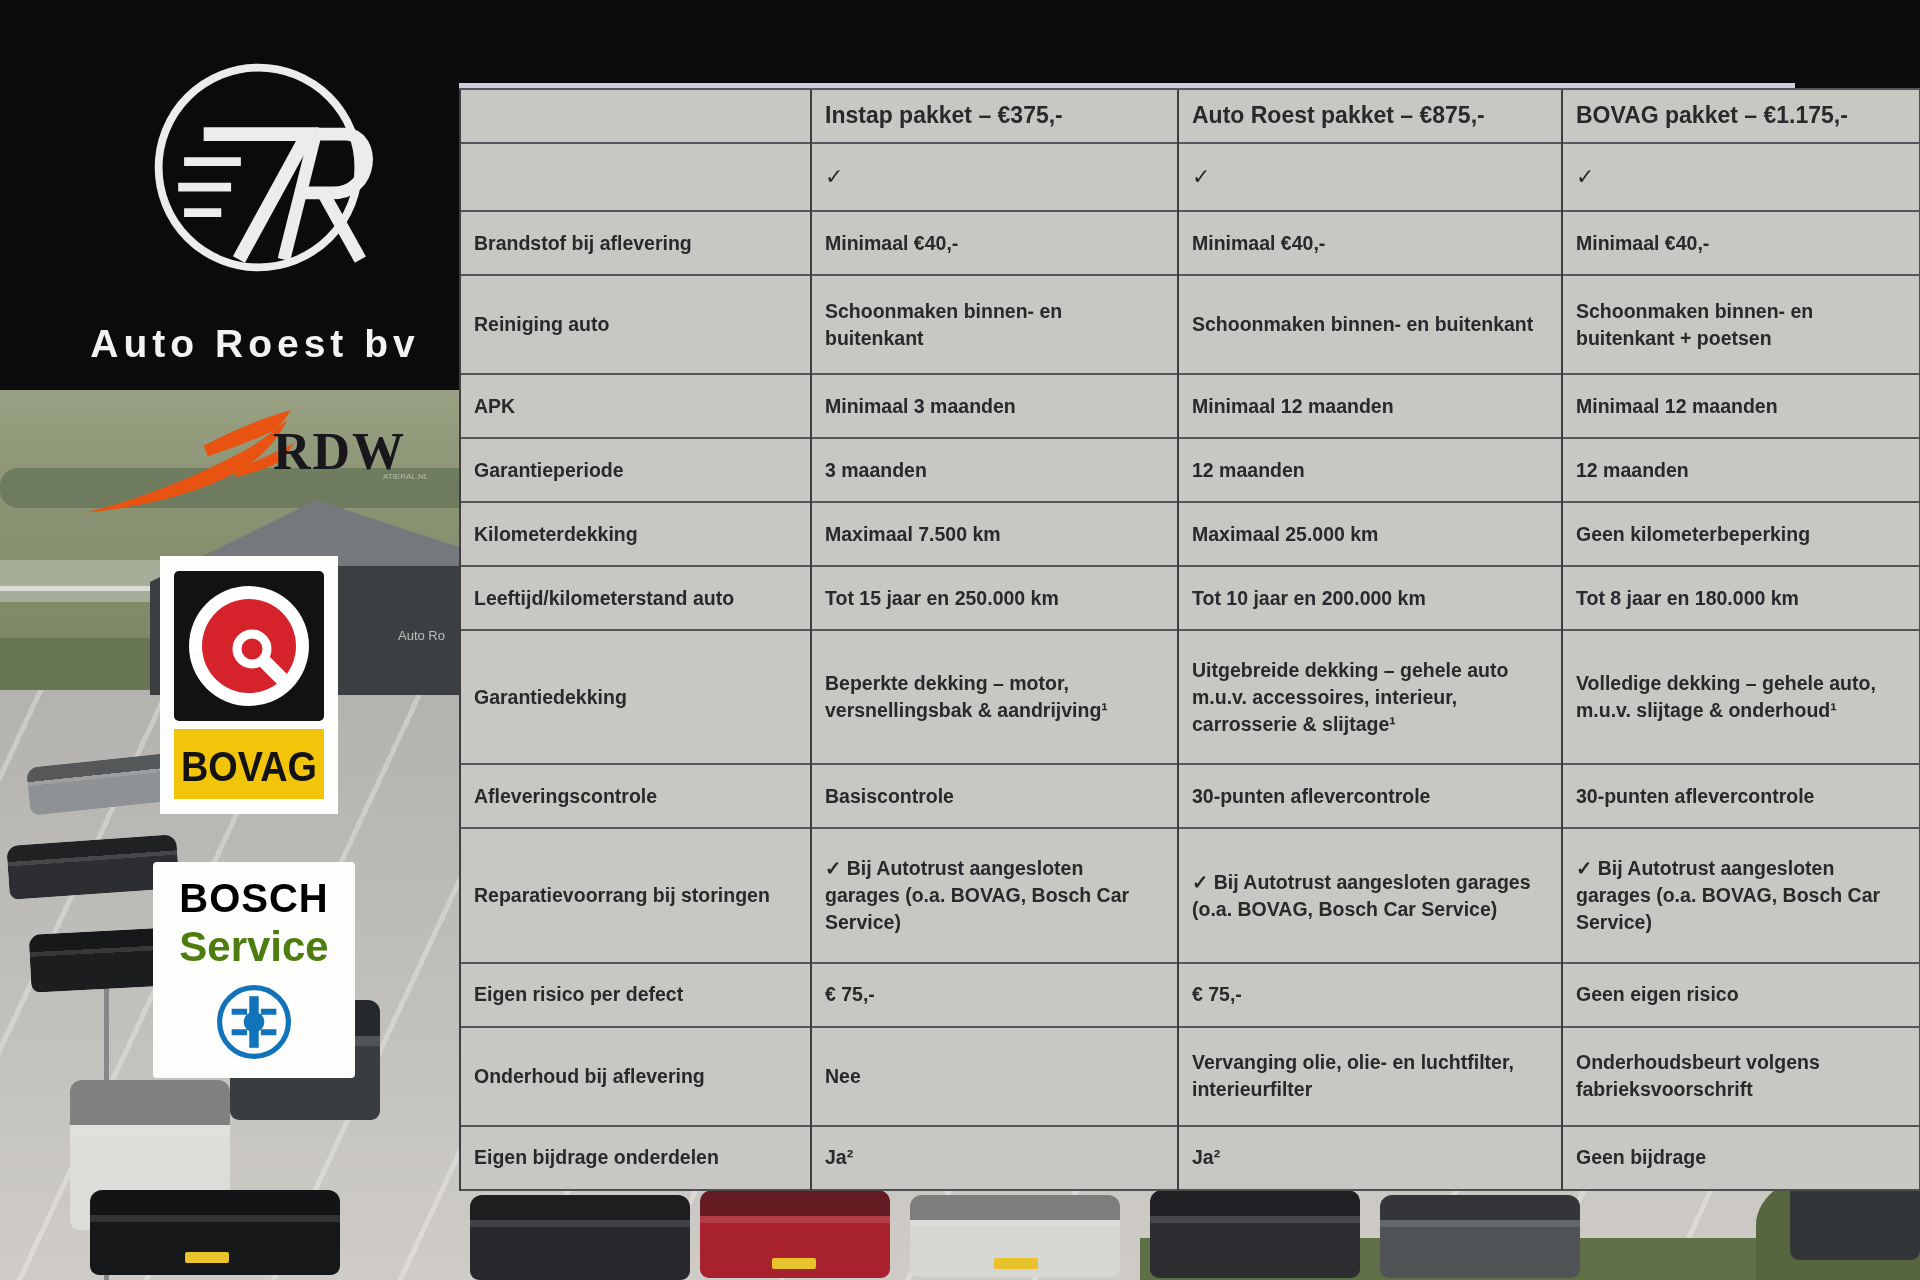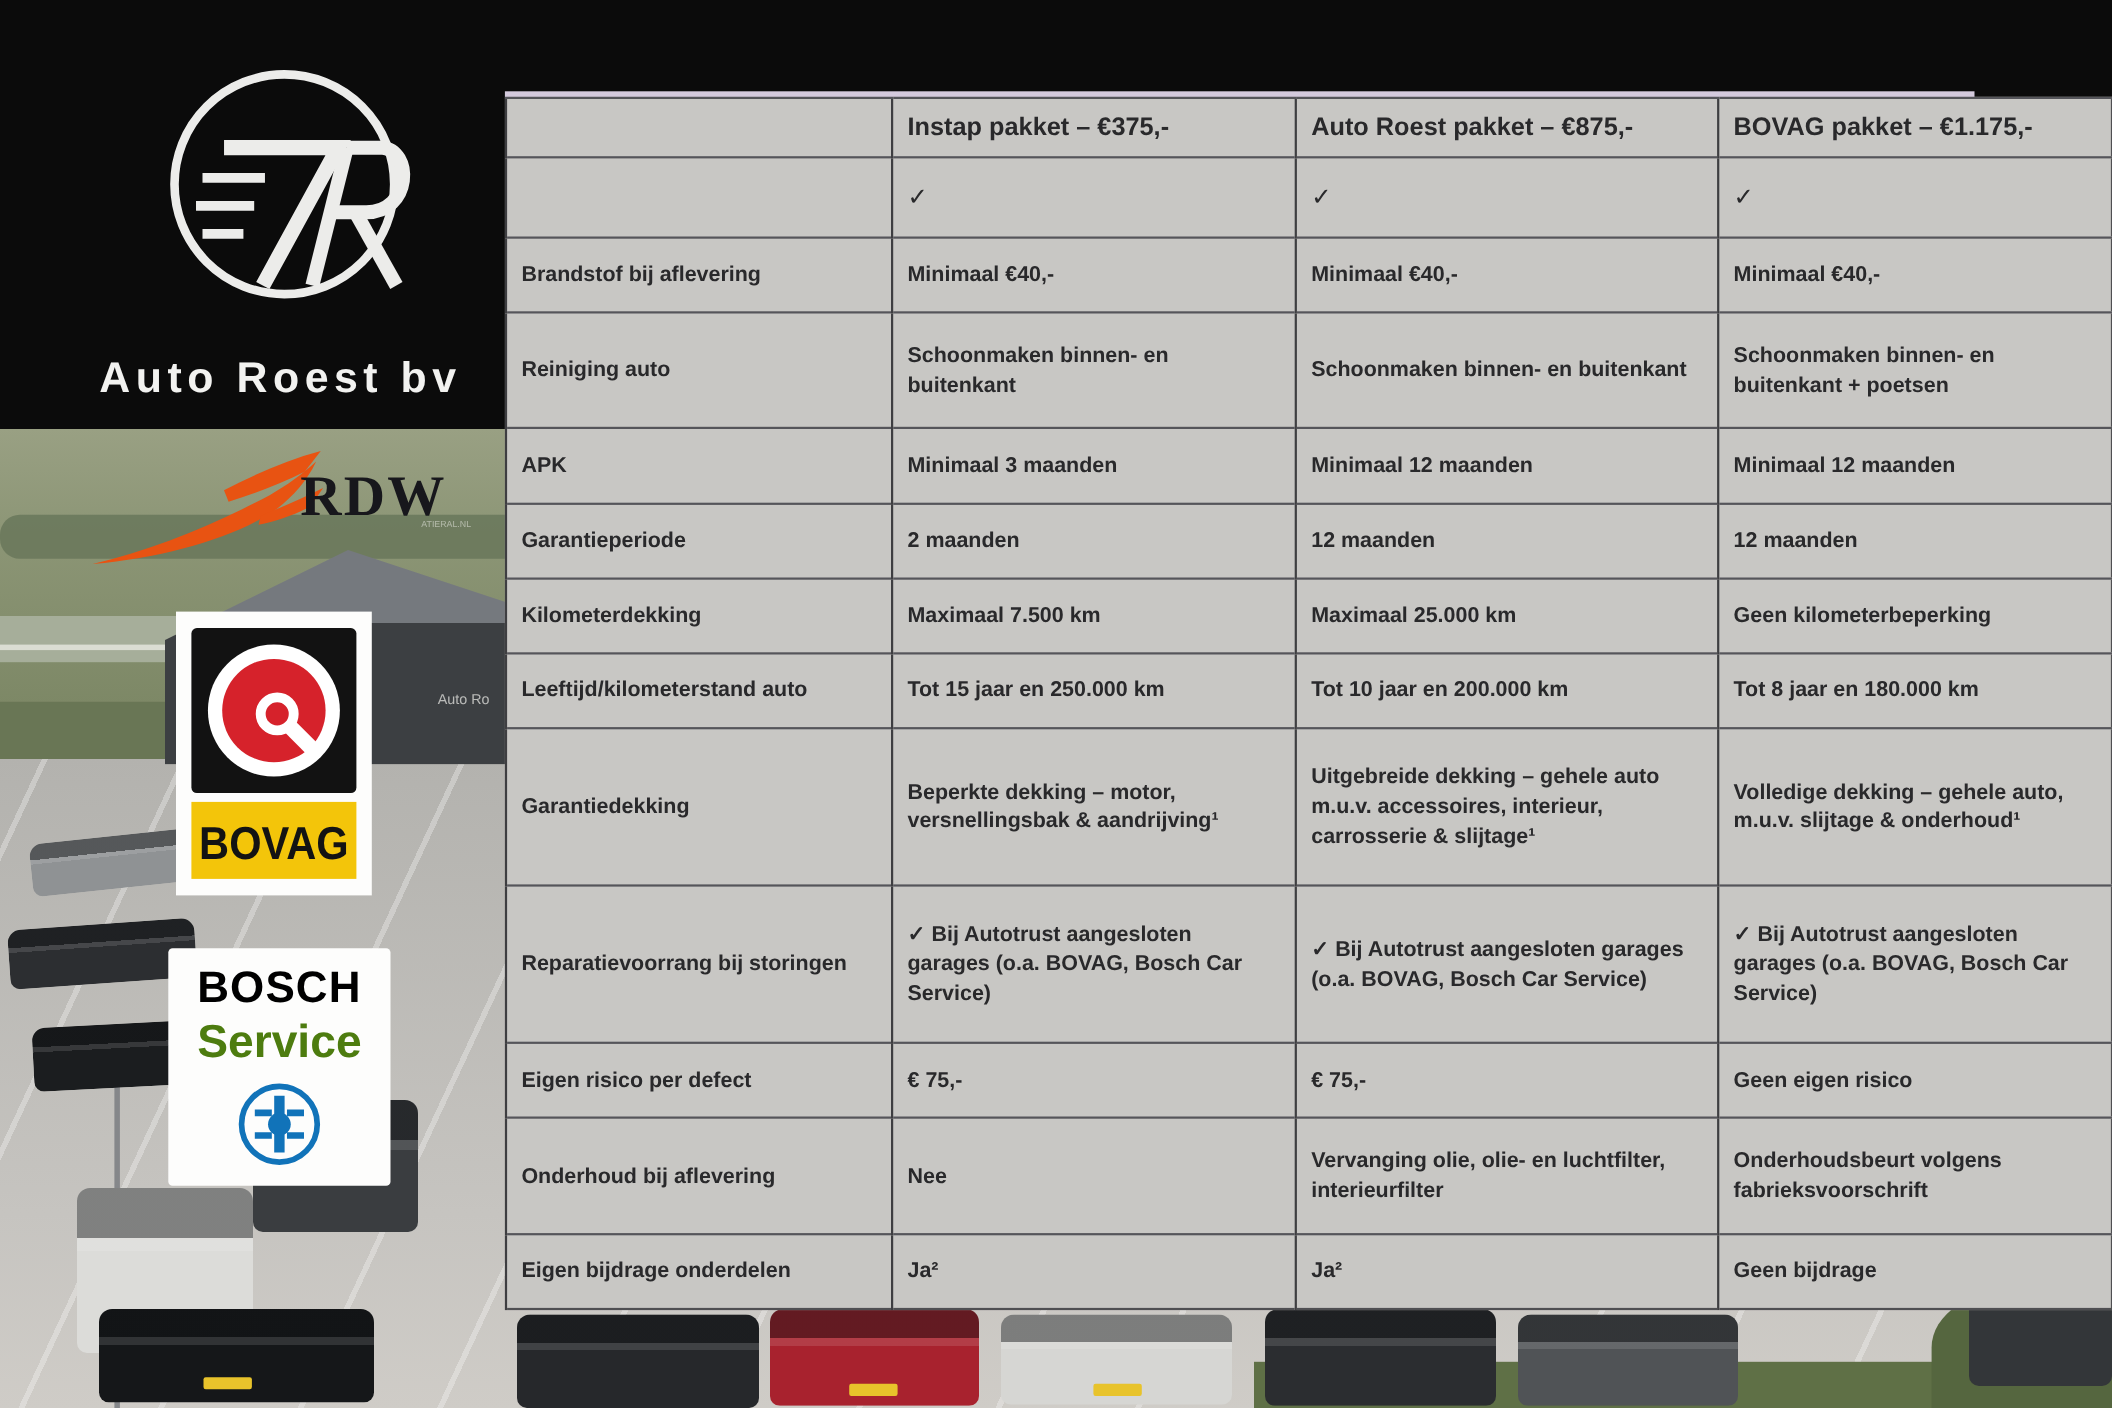--- a/index.html
+++ b/index.html
@@ -179,21 +179,21 @@
           <td>Schoonmaken binnen- en buitenkant + poetsen</td>
         </tr>
         <tr>
           <th class="lab">APK</th>
           <td>Minimaal 3 maanden</td>
           <td>Minimaal 12 maanden</td>
           <td>Minimaal 12 maanden</td>
         </tr>
         <tr>
           <th class="lab">Garantieperiode</th>
-          <td>2 maanden</td>
+          <td>3 maanden</td>
           <td>12 maanden</td>
           <td>12 maanden</td>
         </tr>
         <tr>
           <th class="lab">Kilometerdekking</th>
           <td>Maximaal 7.500 km</td>
           <td>Maximaal 25.000 km</td>
           <td>Geen kilometerbeperking</td>
         </tr>
         <tr>
@@ -202,20 +202,26 @@
           <td>Tot 10 jaar en 200.000 km</td>
           <td>Tot 8 jaar en 180.000 km</td>
         </tr>
         <tr>
           <th class="lab">Garantiedekking</th>
           <td>Beperkte dekking – motor, versnellingsbak &amp; aandrijving¹</td>
           <td>Uitgebreide dekking – gehele auto m.u.v. accessoires, interieur, carrosserie &amp; slijtage¹</td>
           <td>Volledige dekking – gehele auto, m.u.v. slijtage &amp; onderhoud¹</td>
         </tr>
         <tr>
+          <th class="lab">Afleveringscontrole</th>
+          <td>Basiscontrole</td>
+          <td>30-punten aflevercontrole</td>
+          <td>30-punten aflevercontrole</td>
+        </tr>
+        <tr>
           <th class="lab">Reparatievoorrang bij storingen</th>
           <td>✓ Bij Autotrust aangesloten garages (o.a. BOVAG, Bosch Car Service)</td>
           <td>✓ Bij Autotrust aangesloten garages (o.a. BOVAG, Bosch Car Service)</td>
           <td>✓ Bij Autotrust aangesloten garages (o.a. BOVAG, Bosch Car Service)</td>
         </tr>
         <tr>
           <th class="lab">Eigen risico per defect</th>
           <td>€ 75,-</td>
           <td>€ 75,-</td>
           <td>Geen eigen risico</td>

